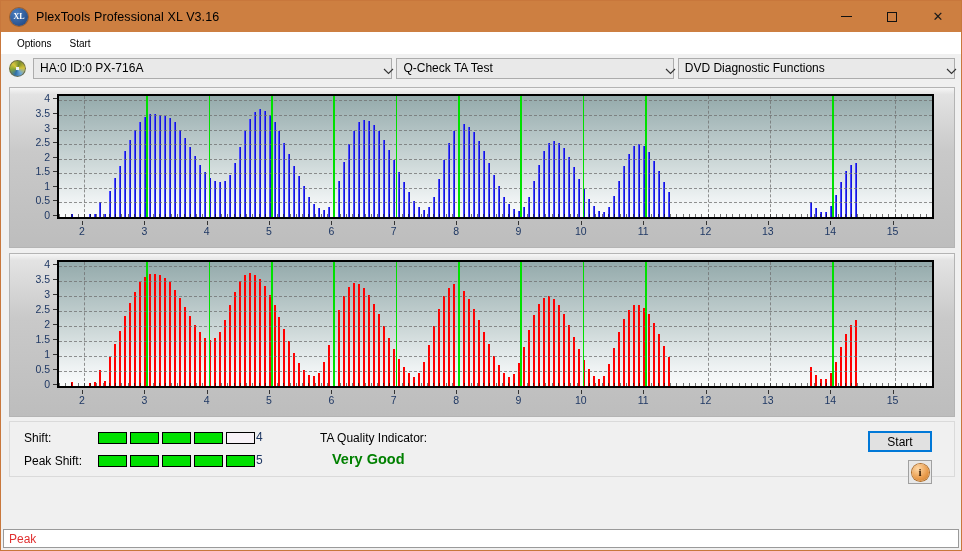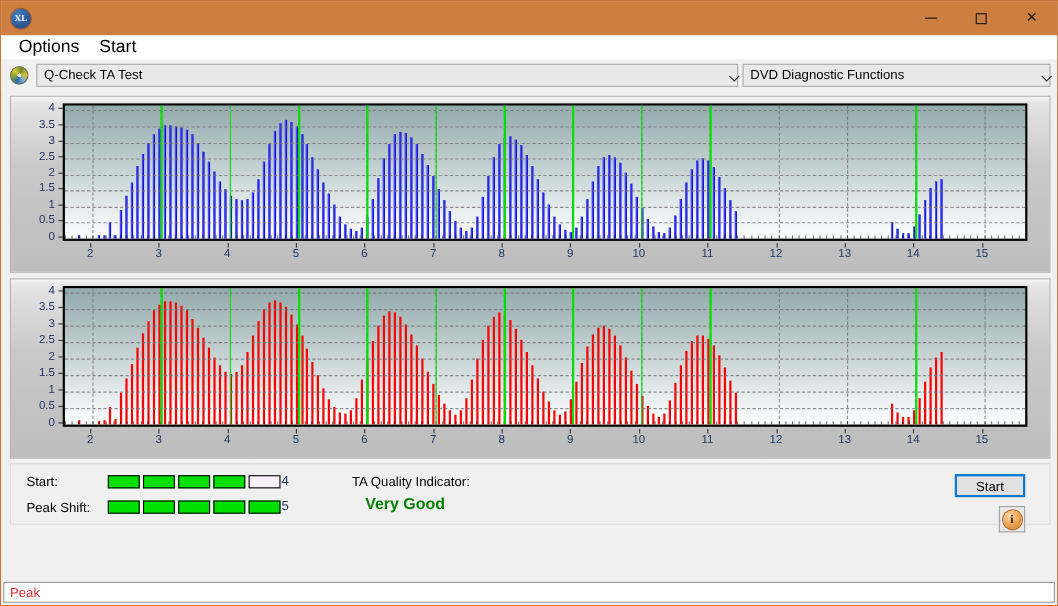--- a/index.html
+++ b/index.html
@@ -47,21 +47,21 @@
   .min-glyph{display:block;width:11px;height:1px;background:#111;}
   .max-glyph{display:block;width:10px;height:10px;border:1px solid #111;box-sizing:border-box;}
   .close-glyph{font-size:13px;line-height:1;font-family:"DejaVu Sans",sans-serif;}
 
   
   .menubar{
     height:22px;background:#fff;display:flex;align-items:center;
     flex:0 0 auto;padding-left:7px;
   }
   .menu-item{
-    font-size:16px;color:#000;padding:2px 9px;cursor:default;
+    font-size:10px;color:#000;padding:2px 9px;cursor:default;
   }
 
   
   .toolbar{
     height:28px;background:#f0f0f0;display:flex;align-items:center;
     flex:0 0 auto;padding:0 6px;gap:4px;
     border-bottom:1px solid #f0f0f0;
   }
   .drive-icon{
     width:17px;height:17px;flex:0 0 auto;margin-right:3px;margin-left:2px;
@@ -227,40 +227,49 @@
   }
   .status-text{font-size:12px;color:#e03030;}
 </style>
 </head>
 <body>
 
 <div class="window">
 
   <div class="titlebar">
     <div class="app-icon">XL</div>
+    <div class="title-text">PlexTools Professional XL V3.16</div>
     <div class="win-buttons">
       <div class="win-btn">
           <span class="min-glyph"></span>
         </div>
       <div class="win-btn">
           <span class="max-glyph"></span>
         </div>
       <div class="win-btn close">
           <span class="close-glyph">✕</span>
         </div>
     </div>
   </div>
 
   <div class="menubar">
     <div class="menu-item">Options</div>
     <div class="menu-item">Start</div>
   </div>
 
   <div class="toolbar">
     <div class="drive-icon"></div>
+    <div class="combo" id="combo-drive">
+      <span>HA:0 ID:0  PX-716A</span>
+      <span class="caret">
+        <svg width="11" height="7" viewBox="0 0 11 7">
+            <path d="M1 1 L5.5 5.5 L10 1" stroke="#333" stroke-width="1.1" fill="none"></path>
+          </svg>
+      </span>
+    </div>
     <div class="combo" id="combo-test">
       <span>Q-Check TA Test</span>
       <span class="caret">
         <svg width="11" height="7" viewBox="0 0 11 7">
             <path d="M1 1 L5.5 5.5 L10 1" stroke="#333" stroke-width="1.1" fill="none"></path>
           </svg>
       </span>
     </div>
     <div class="combo" id="combo-function">
       <span>DVD Diagnostic Functions</span>
@@ -988,21 +997,21 @@
         <div class="xtick" style="left: 757.871px;"></div>
         <div class="xtick" style="left: 820.229px;"></div>
         <div class="xtick" style="left: 882.586px;"></div>
       </div>
 
   </div>
 
   <div class="bottom">
     <div class="bottom-box">
 
-      <div class="lbl" style="left:14px;top:9px;">Start:</div>
+      <div class="lbl" style="left:14px;top:9px;">Shift:</div>
       <div class="meter" id="meter-jitter" style="left:88px;top:10px;">
           <div class="cell on"></div>
           <div class="cell on"></div>
           <div class="cell on"></div>
           <div class="cell on"></div>
           <div class="cell off"></div>
         </div>
       <div class="meter-val" style="left:246px;top:8px;">4</div>
 
       <div class="lbl" style="left:14px;top:32px;">Peak Shift:</div>

